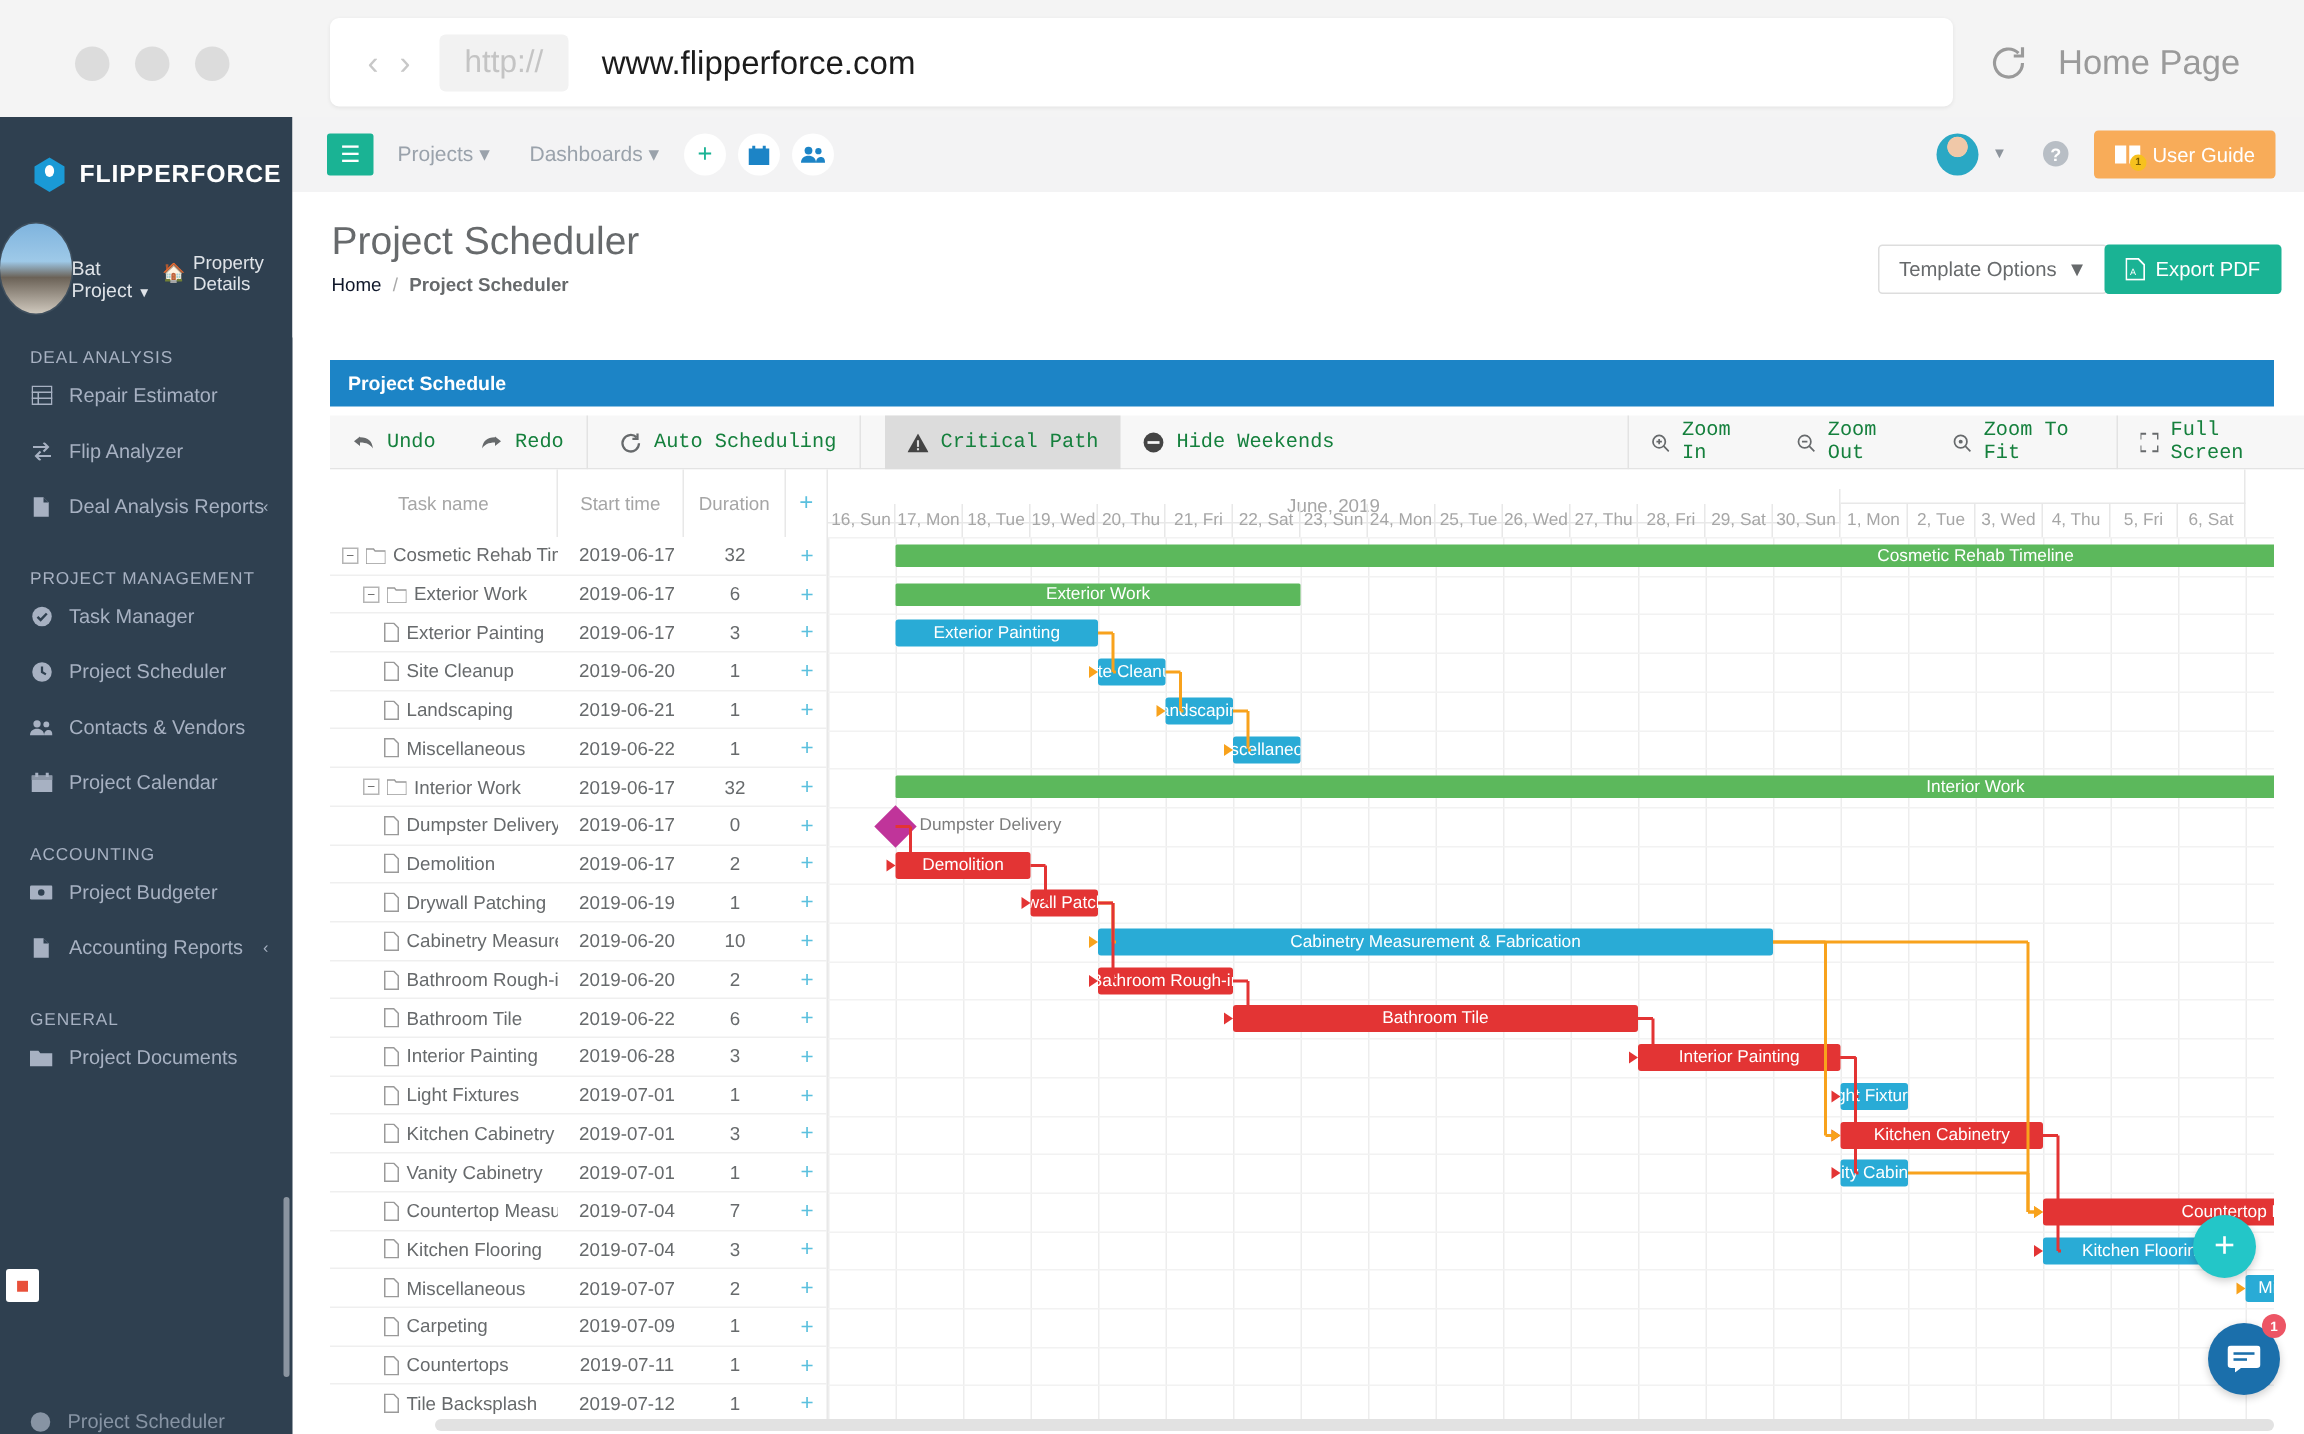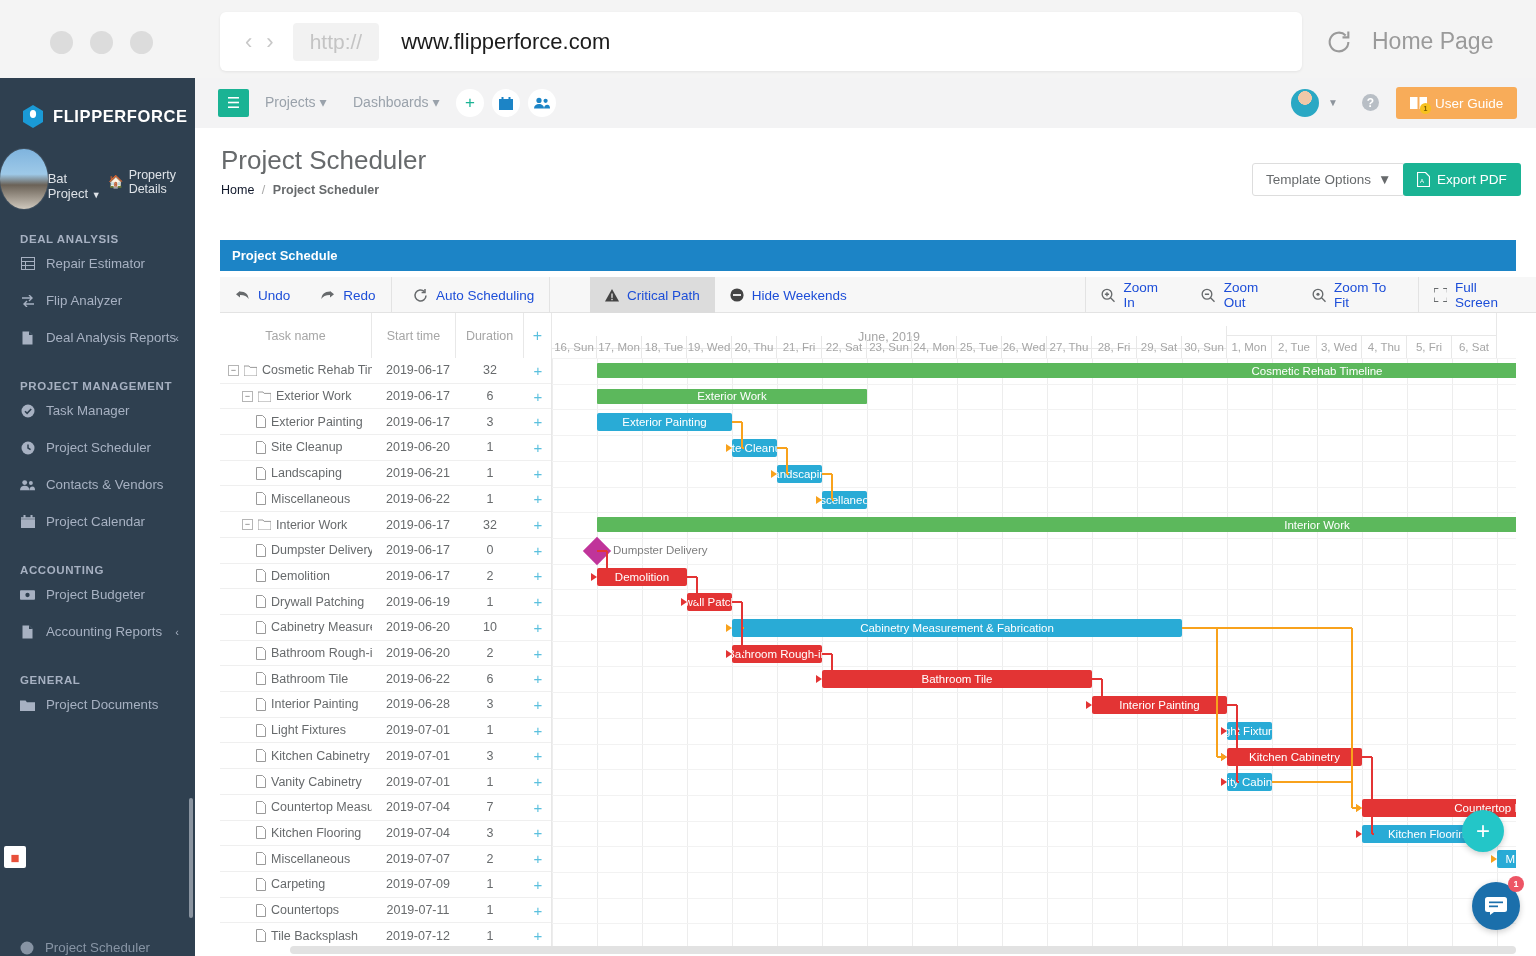--- a/index.html
+++ b/index.html
@@ -40,21 +40,21 @@
   .avatar-wrap { display:flex; flex-direction:row; align-items:center; margin-top:20px; }
   .avatar {
     width:60px; height:60px; border-radius:50%; overflow:hidden;
     background:linear-gradient(#7fb4de 0%, #9ec9e8 42%, #6b6257 60%, #cfc8bd 100%);
     box-shadow:0 0 0 1px rgba(255,255,255,.08);
   }
   .proj-name { margin-top:13px; font-size:13px; color:#dfe3e8; }
   .proj-name .caret { font-size:9px; }
   .prop-details { margin-top:5px; font-size:12.5px; color:#dfe3e8; display:flex; align-items:center; gap:5px; }
   .nav-section {
-    margin-top:24px; padding:0 0 0 20px; font-size:11.5px; font-weight:bold;
+    margin-top:24px; padding:0 0 0 20px; font-size:11.5px; font-weight:normal;
     letter-spacing:.6px; color:#a7b1c2;
   }
   .nav-item {
     display:flex; align-items:center; gap:11px; padding:11px 14px 11px 20px;
     font-size:13.3px; color:#a7b1c2; cursor:pointer; position:relative;
   }
   .nav-item .ni-icon { width:15px; display:flex; justify-content:center; flex:0 0 15px; }
   .nav-item .chev { position:absolute; right:16px; font-size:11px; }
   .sb-scroll {
     position:absolute; right:2px; top:720px; width:4px; height:120px;
@@ -130,21 +130,21 @@
     display:flex; align-items:center; padding-left:12px;
   }
   .gantt-toolbar {
     position:absolute; left:220px; top:277px; width:1316px; height:36px;
     background:#f7f7f7; border-bottom:1px solid #e3e3e3;
   }
   .tb-group { position:absolute; top:0; height:36px; display:flex; align-items:center;
               border-right:1px solid #e3e3e3; }
   .tb-btn {
     display:flex; align-items:center; gap:8px; padding:0 15px; height:36px;
-    font-size:13.5px; color:#1d4ed8; cursor:pointer;
+    font-size:13.5px; color:#15803d; cursor:pointer;font-family:Liberation Mono, monospace;
   }
   .tb-btn.active { background:#dcdcdc; }
 
   
   .grid-head { position:absolute; left:220px; top:313px; width:1316px; height:45px; background:#fff; }
   .gh-cell {
     position:absolute; top:0; height:45px; border-right:1px solid #e8e8e8;
     display:flex; align-items:center; justify-content:center;
     font-size:12.5px; color:#a6a6a6;
   }

